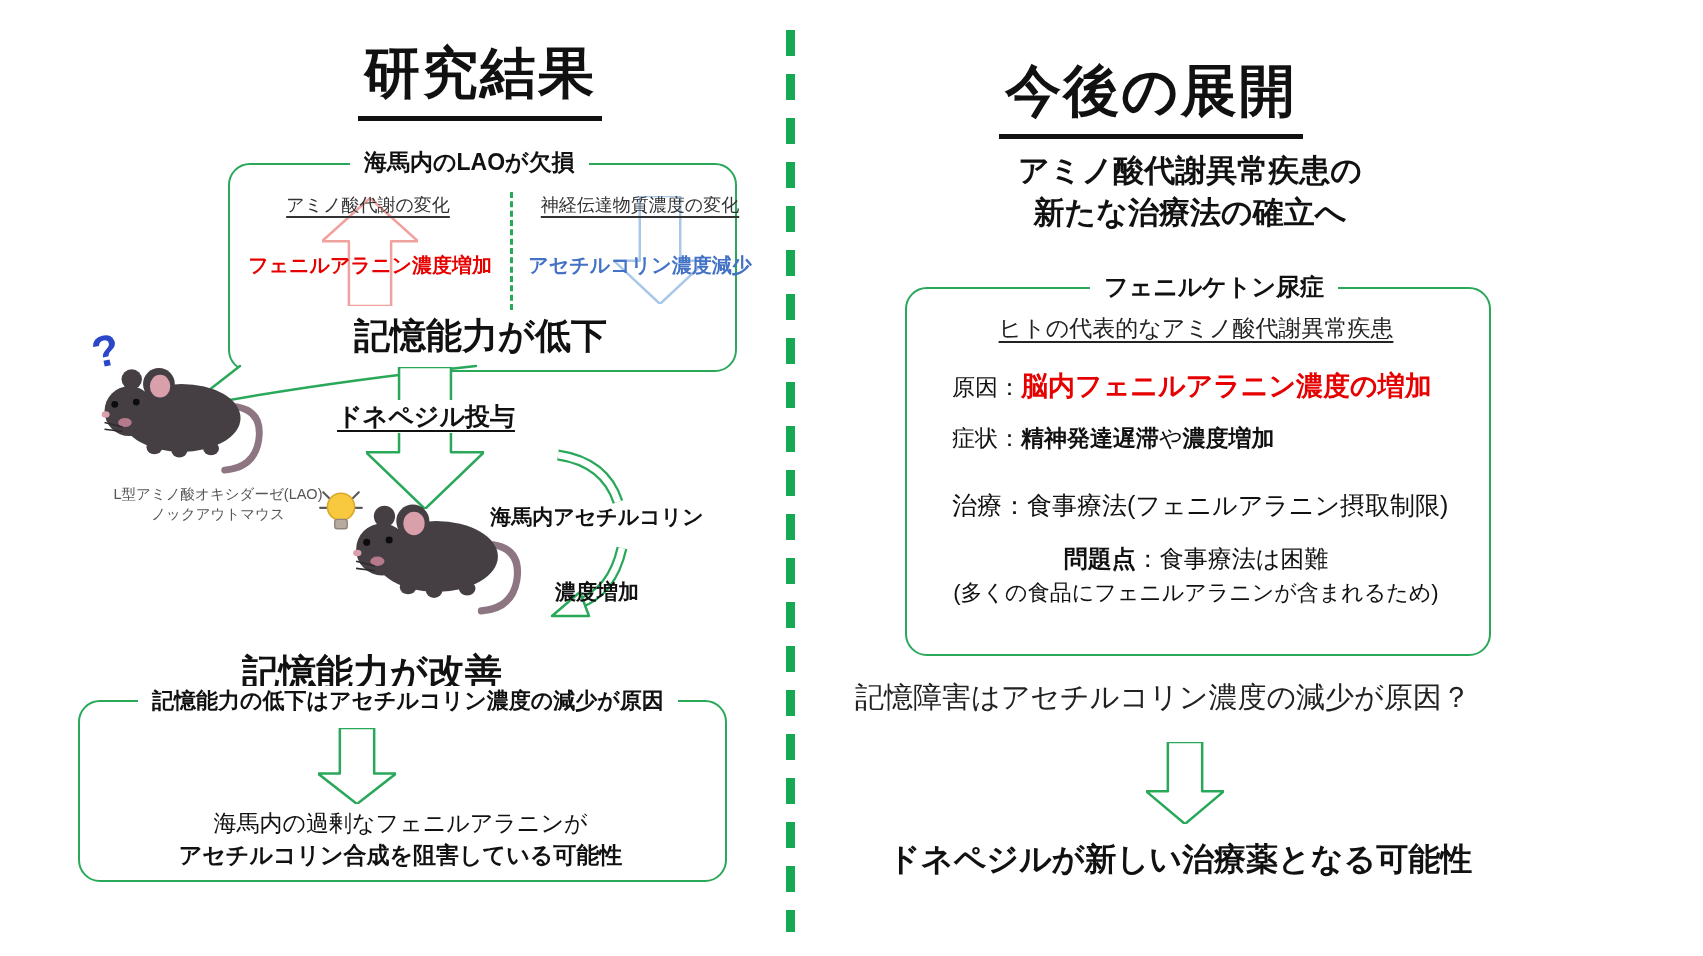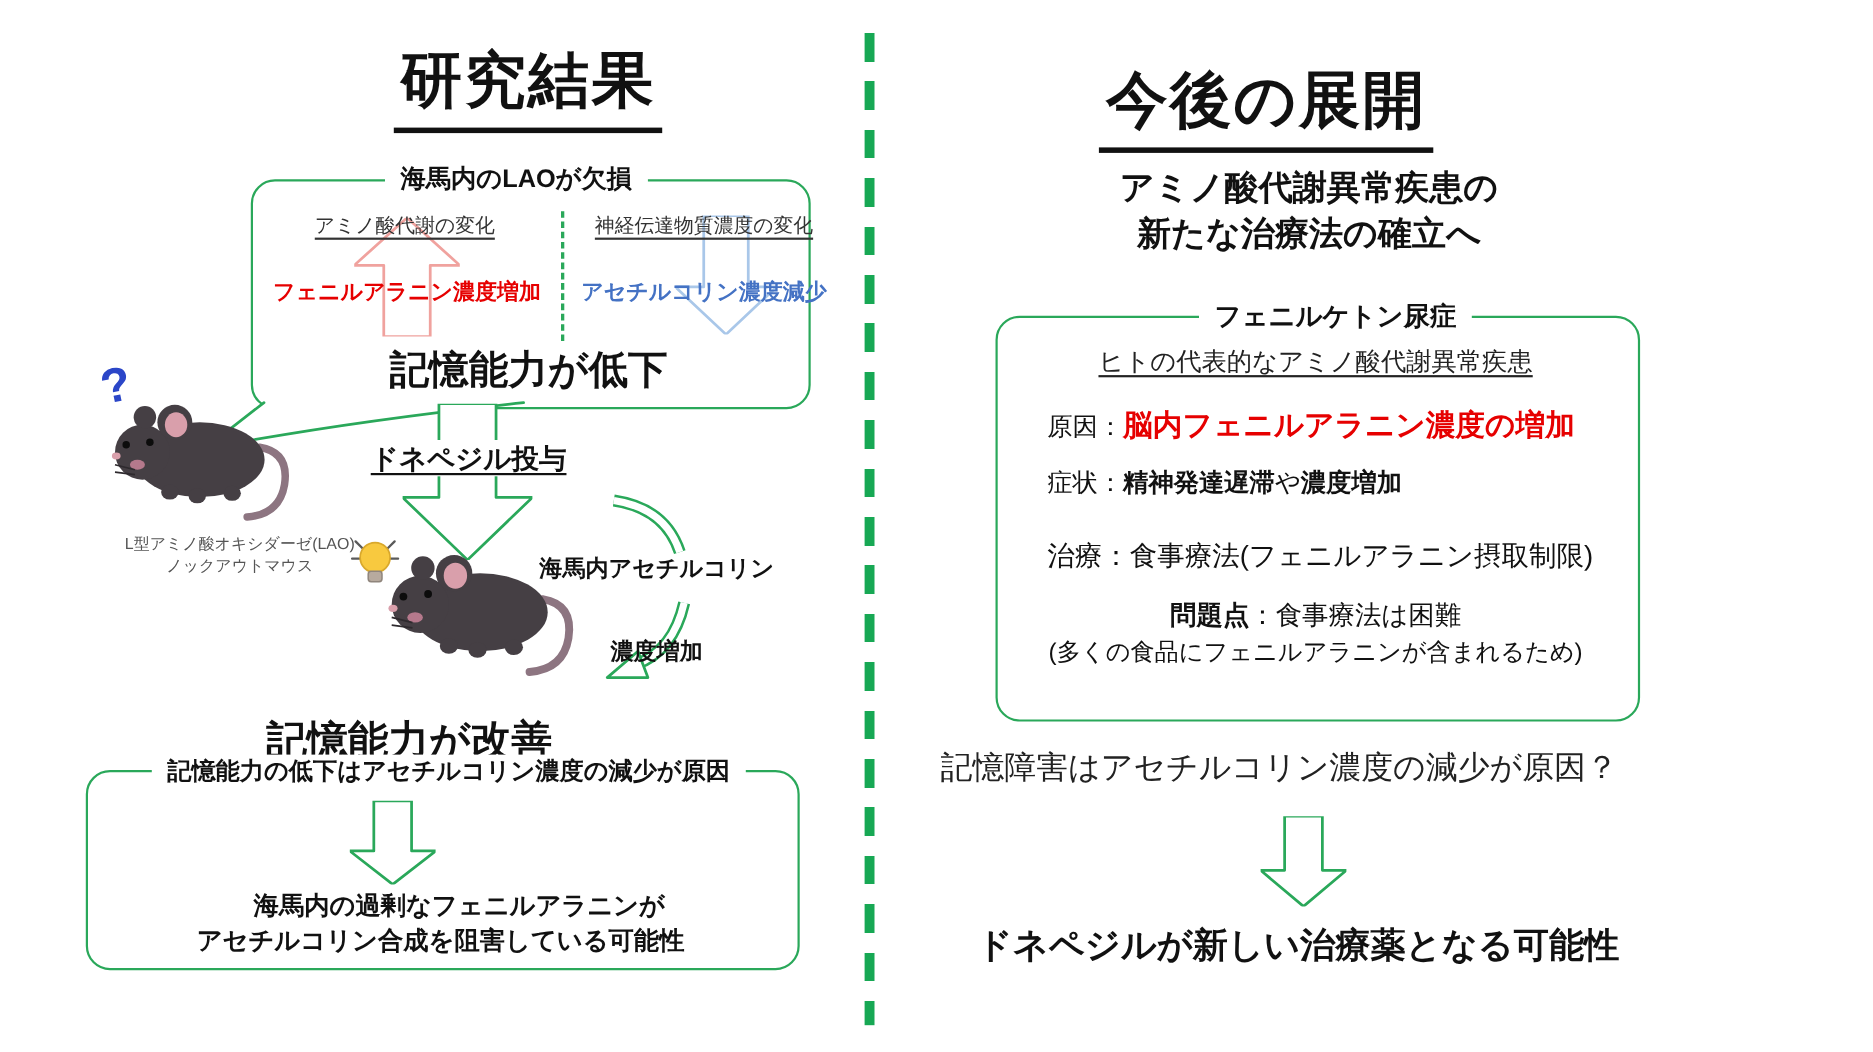--- a/index.html
+++ b/index.html
@@ -122,21 +122,21 @@
   <div class="abs ctr nowrap" style="left:477px;top:503px;width:240px;font-size:21px;font-weight:800;">海馬内アセチルコリン</div>
   <div class="abs ctr nowrap" style="left:477px;top:530px;width:240px;font-size:21px;font-weight:800;margin-top:48px;">濃度増加</div>
 
   <div class="abs ctr nowrap" style="left:122px;top:648px;width:500px;font-size:37px;font-weight:800;">記憶能力が改善</div>
 
   <div class="abs gbox" style="left:78px;top:700px;width:645px;height:178px;"></div>
   <div class="legend ctr" style="left:138px;top:686px;font-size:22px;">記憶能力の低下はアセチルコリン濃度の減少が原因</div>
   <svg class="abs" style="left:318px;top:728px;" width="78" height="76" viewBox="0 0 100 130" preserveAspectRatio="none">
     <polygon points="28,0 72,0 72,78 100,78 50,130 0,78 28,78" fill="#fff" stroke="#2aa85a" stroke-width="2.5" vector-effect="non-scaling-stroke" stroke-linejoin="round"></polygon>
   </svg>
-  <div class="abs ctr nowrap" style="left:78px;top:808px;width:645px;font-size:23px;font-weight:700;padding-left:17px;">海馬内の過剰なフェニルアラニンが</div>
+  <div class="abs ctr nowrap" style="left:78px;top:808px;width:645px;font-size:23px;font-weight:400;">海馬内の過剰なフェニルアラニンが</div>
   <div class="abs ctr nowrap" style="left:78px;top:840px;width:645px;font-size:23px;font-weight:800;">アセチルコリン合成を阻害している可能性</div>
 
   <div class="abs sec-title" style="left:851px;top:36px;width:600px;margin-top:18px;">
     <span class="inner">今後の展開</span>
   </div>
 
   <div class="abs ctr nowrap" style="left:890px;top:192px;width:600px;font-size:31px;font-weight:800;">新たな治療法の確立へ</div>
   <div class="abs ctr nowrap" style="left:890px;top:150px;width:600px;font-size:31px;font-weight:800;">アミノ酸代謝異常疾患の</div>
 
   <div class="abs gbox" style="left:905px;top:287px;width:582px;height:365px;"></div>

